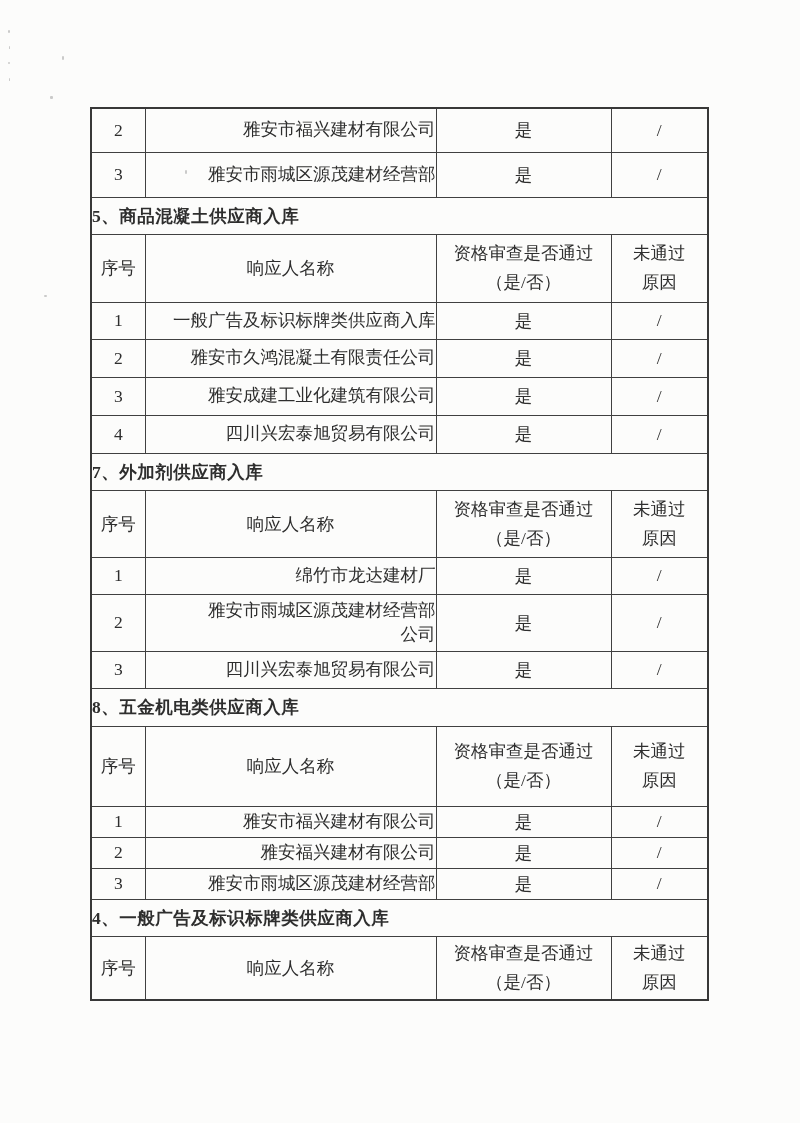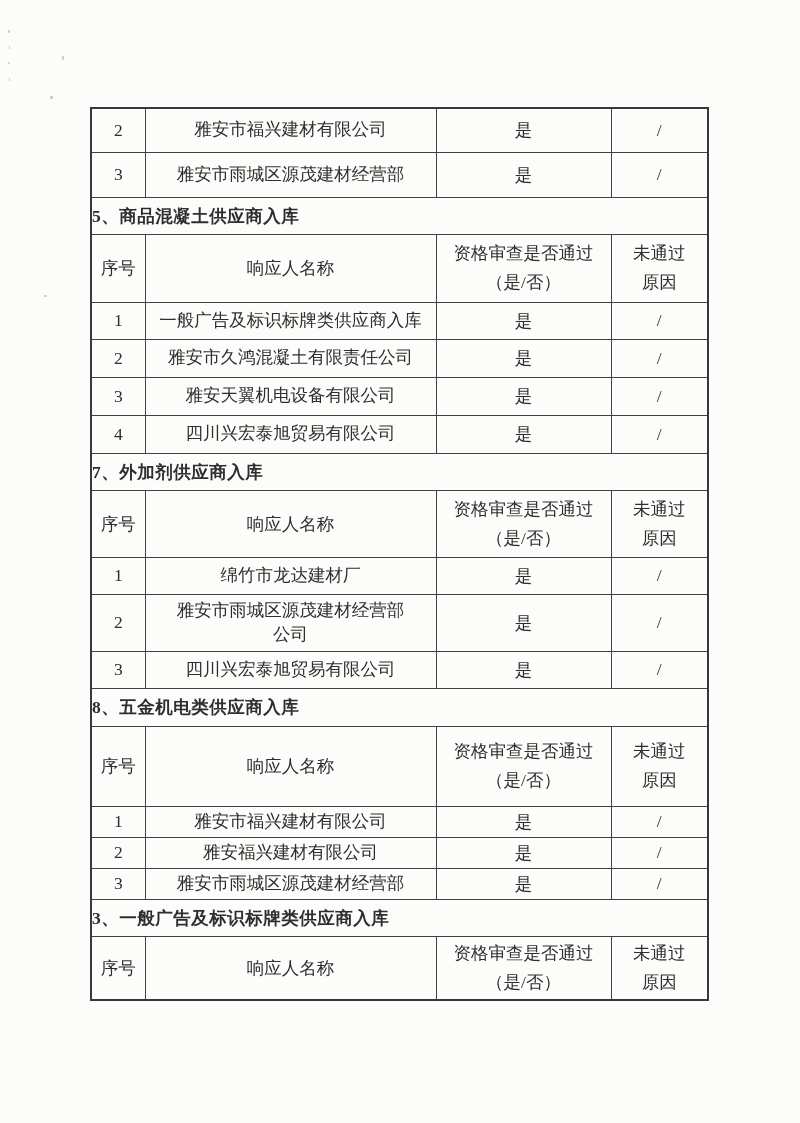--- a/index.html
+++ b/index.html
@@ -14,21 +14,21 @@
     border-collapse:collapse; table-layout:fixed;
     border:2px solid #383838;
   }
   table.doc td {
     border:1.5px solid #404040;
     padding:0; font-size:17.5px; vertical-align:middle;
     overflow:hidden;
   }
   td.c { text-align:center; }
   td.name {
-    text-align:center; padding-left:9px; padding-right:5px;
+    text-align:right; padding-left:9px; padding-right:5px;
     white-space:pre-line; line-height:1.35;
   }
   td.title-cell {
     font-weight:bold; font-size:20px; padding-left:7px;
     letter-spacing:0.5px;
   }
   td.hdr { font-size:19px; }
   .hl { display:block; line-height:29px; }
   
   .h31{height:31px} .h37{height:37px} .h38{height:38px}
@@ -95,21 +95,21 @@
       <td class="c">/</td>
     </tr>
     <tr class="h38">
       <td class="c">2</td>
       <td class="name">雅安市久鸿混凝土有限责任公司</td>
       <td class="c">是</td>
       <td class="c">/</td>
     </tr>
     <tr class="h38">
       <td class="c">3</td>
-      <td class="name">雅安天翼机电设备有限公司</td>
+      <td class="name">雅安成建工业化建筑有限公司</td>
       <td class="c">是</td>
       <td class="c">/</td>
     </tr>
     <tr class="h38">
       <td class="c">4</td>
       <td class="name">四川兴宏泰旭贸易有限公司</td>
       <td class="c">是</td>
       <td class="c">/</td>
     </tr>
 
@@ -176,21 +176,21 @@
       <td class="c">/</td>
     </tr>
     <tr class="h31">
       <td class="c">3</td>
       <td class="name">雅安市雨城区源茂建材经营部</td>
       <td class="c">是</td>
       <td class="c">/</td>
     </tr>
 
     <tr class="h37">
-      <td class="title-cell" colspan="4">3、一般广告及标识标牌类供应商入库</td>
+      <td class="title-cell" colspan="4">4、一般广告及标识标牌类供应商入库</td>
     </tr>
     <tr class="h64">
       <td class="c hdr">序号</td>
       <td class="c hdr">响应人名称</td>
       <td class="c hdr">
         <span class="hl">资格审查是否通过</span>
         <span class="hl">（是/否）</span>
       </td>
       <td class="c hdr">
         <span class="hl">未通过</span>

